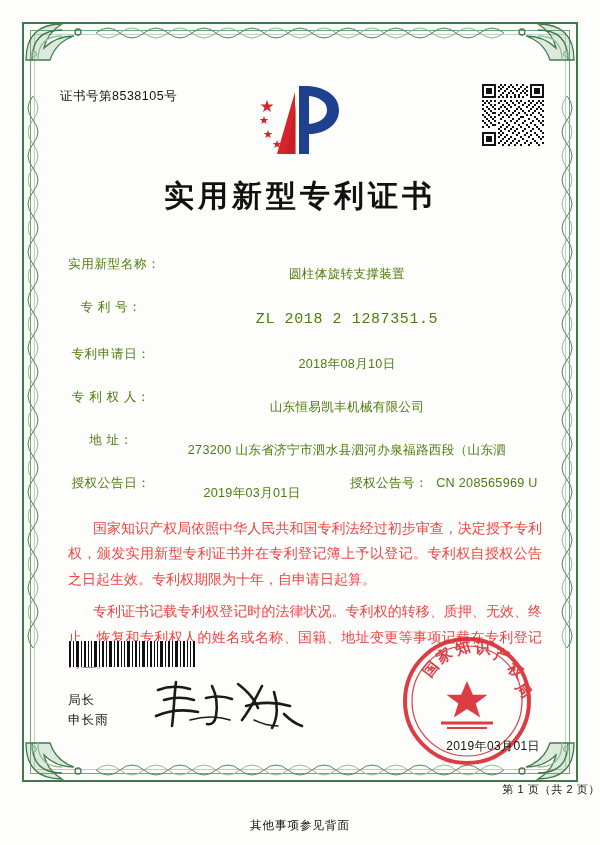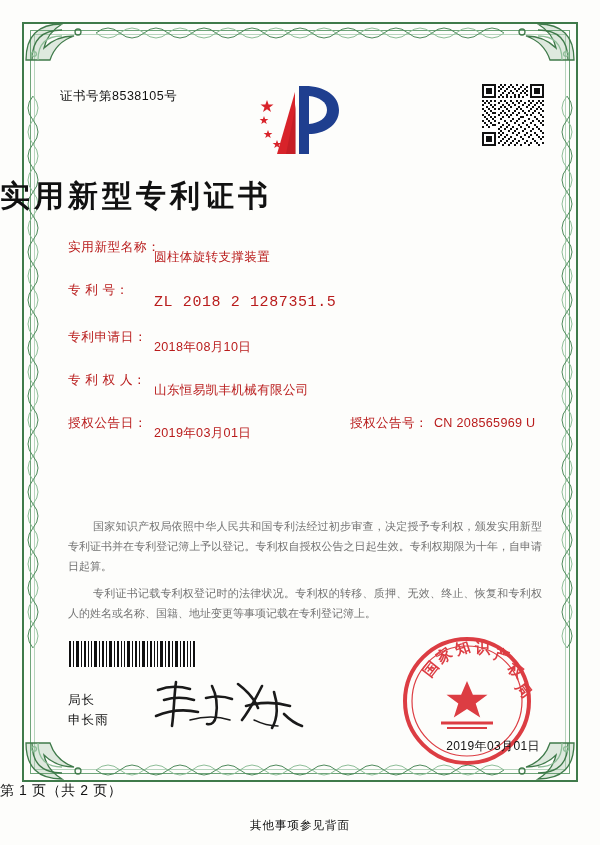--- a/index.html
+++ b/index.html
@@ -112,36 +112,38 @@
     top: 82px;
     width: 92px;
     height: 76px;
   }
 
   .main-title {
     position: absolute;
     left: 0;
     right: 0;
     top: 176px;
+    text-align: center;
     font-family: "DejaVu Serif", "Liberation Serif", serif;
     font-size: 30px;
     font-weight: bold;
     letter-spacing: 4px;
     color: #111;
   }
 
   
   .fields {
     position: absolute;
     left: 68px;
     right: 60px;
-    top: 238px;
+    top: 255px;
     font-size: 12.6px;
     line-height: 1.55;
-    color: #b91c1c;
+    color: #4d7c0f;
+    text-align: center;
   }
   .frow {
     display: flex;
     align-items: flex-start;
     margin-bottom: 13.5px;
   }
   .flabel {
     flex: 0 0 auto;
     white-space: nowrap;
     letter-spacing: 0.6px;
@@ -161,23 +163,23 @@
   .frow.two .flabel2 { flex: 0 0 auto; white-space: nowrap; letter-spacing: 0.4px; }
   .frow.two .fvalue2 { flex: 1 1 auto; padding-left: 6px; letter-spacing: 0.3px; }
   .addr-line2 { padding-left: 86px; margin-top: -9px; margin-bottom: 13px; }
 
   
   .paras {
     position: absolute;
     left: 68px;
     right: 58px;
     top: 516px;
-    font-size: 11px;
+    font-size: 14px;
     line-height: 1.82;
-    color: #737373;
+    color: #ef4444;
     text-align: justify;
   }
   .para { text-indent: 25px; margin-bottom: 7px; }
 
   
   .barcode {
     position: absolute;
     left: 68px;
     top: 641px;
     width: 128px;
@@ -217,22 +219,22 @@
     font-size: 12px;
     color: #111;
     letter-spacing: 0.4px;
   }
 
   
   .page-no {
     position: absolute;
     left: 0; right: 0;
     top: 782px;
-    text-align: left;
-    font-size: 14px;
+    text-align: right;
+    font-size: 11px;
     color: #111;
     letter-spacing: 0.6px;
   }
   .footnote {
     position: absolute;
     left: 0; right: 0;
     top: 818px;
     text-align: center;
     font-size: 11.5px;
     color: #111;
@@ -420,20 +422,24 @@
     <div class="frow">
       <div class="flabel w4">专利申请日：</div>
       <div class="fvalue">2018年08月10日</div>
     </div>
 
     <div class="frow">
       <div class="flabel w4">专 利 权 人：</div>
       <div class="fvalue">山东恒易凯丰机械有限公司</div>
     </div>
 
+    <div class="frow">
+      <div class="flabel w4">地        址：</div>
+      <div class="fvalue">273200 山东省济宁市泗水县泗河办泉福路西段（山东泗</div>
+    </div>
 
     <div class="frow two">
       <div class="flabel w4">授权公告日：</div>
       <div class="fvalue">2019年03月01日</div>
       <div class="flabel2">授权公告号：</div>
       <div class="fvalue2">CN 208565969 U</div>
     </div>
 
   </div>
 

